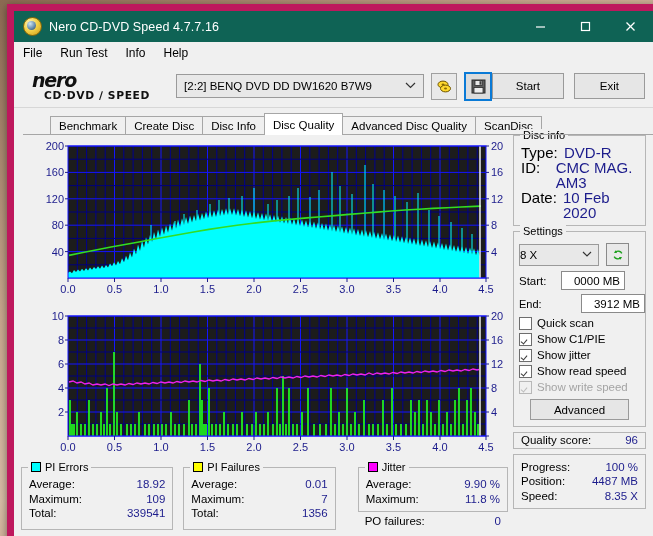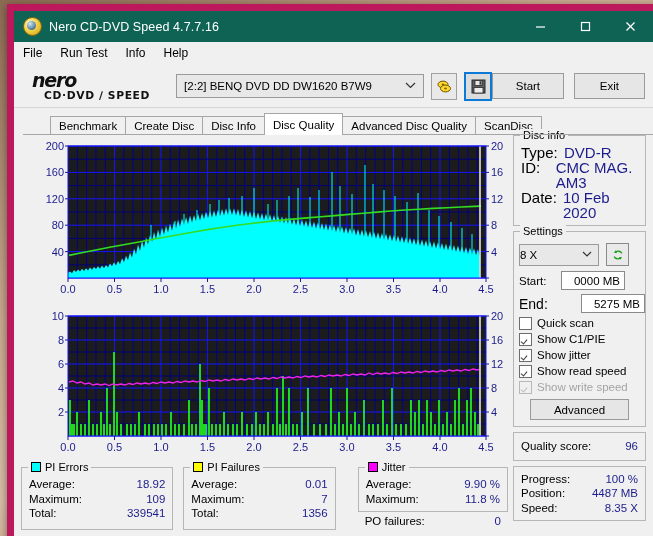--- a/index.html
+++ b/index.html
@@ -813,22 +813,22 @@
               <path d="M9.5 9.8 a4 4 0 0 1 -6.3 -1.2" fill="none" stroke="#1ea01e" stroke-width="1.4"></path>
             </svg>
           </div>
         </div>
 
         <div style="display:flex;align-items:center;padding:5px 0 0 5px;">
           <span style="font-size:11.5px;width:42px;">Start:</span>
           <span class="txtbox">0000 MB</span>
         </div>
         <div style="display:flex;align-items:center;padding:4px 0 2px 5px;">
-          <span style="font-size:14px;width:62px;">End:</span>
-          <span class="txtbox">5275 MB</span>
+          <span style="font-size:11px;width:62px;">End:</span>
+          <span class="txtbox">3912 MB</span>
         </div>
 
         <div class="cb-row">
           <span class="cb"></span>
           <span>Quick scan</span>
         </div>
         <div class="cb-row">
           <span class="cb checked"></span>
           <span>Show C1/PIE</span>
         </div>
@@ -841,21 +841,21 @@
           <span>Show read speed</span>
         </div>
         <div class="cb-row">
           <span class="cb checked dis"></span>
           <span class="dis-txt">Show write speed</span>
         </div>
 
         <div class="adv-btn">Advanced</div>
       </div>
 
-      <div class="group" style="padding:6px 0;">
+      <div class="group" style="padding:0 0;">
         <div class="kv">
           <span class="k">Quality score:</span>
           <span class="v">96</span>
         </div>
       </div>
 
       <div class="group" style="padding:5px 0;">
         <div class="kv">
           <span class="k">Progress:</span>
           <span class="v">100 %</span>

